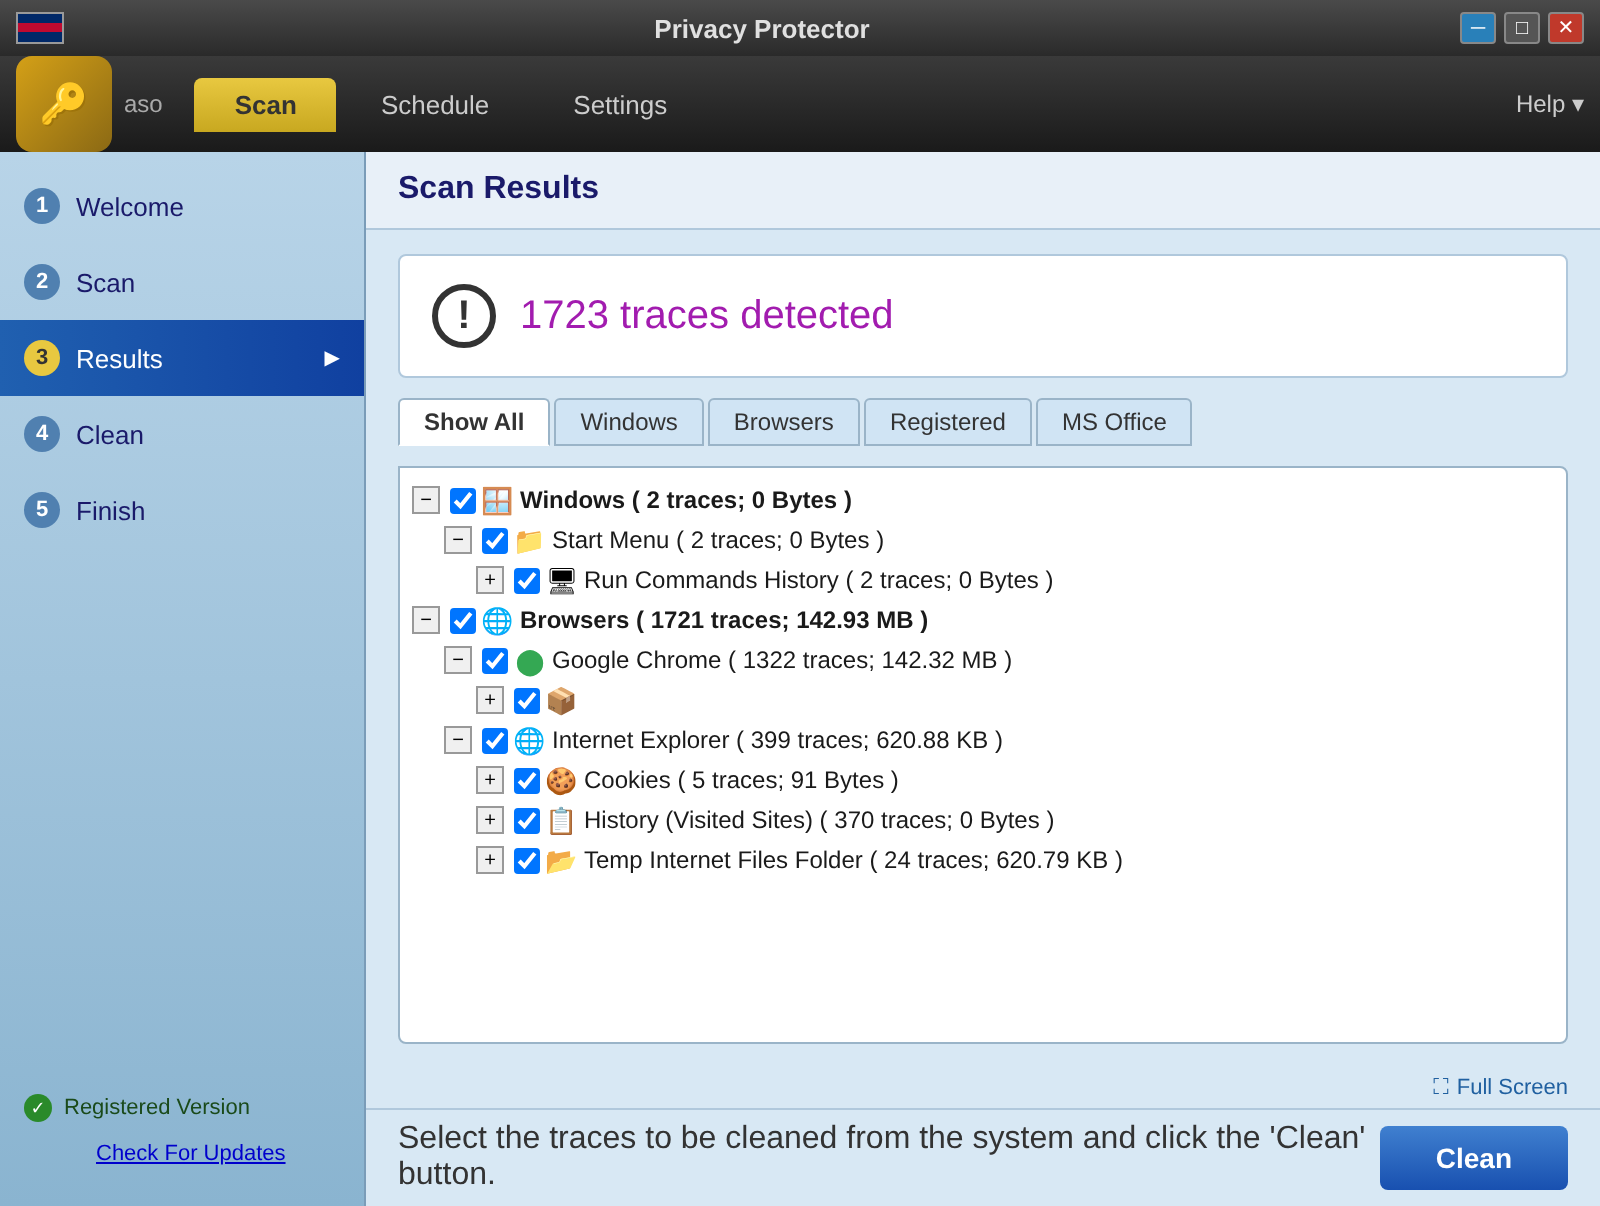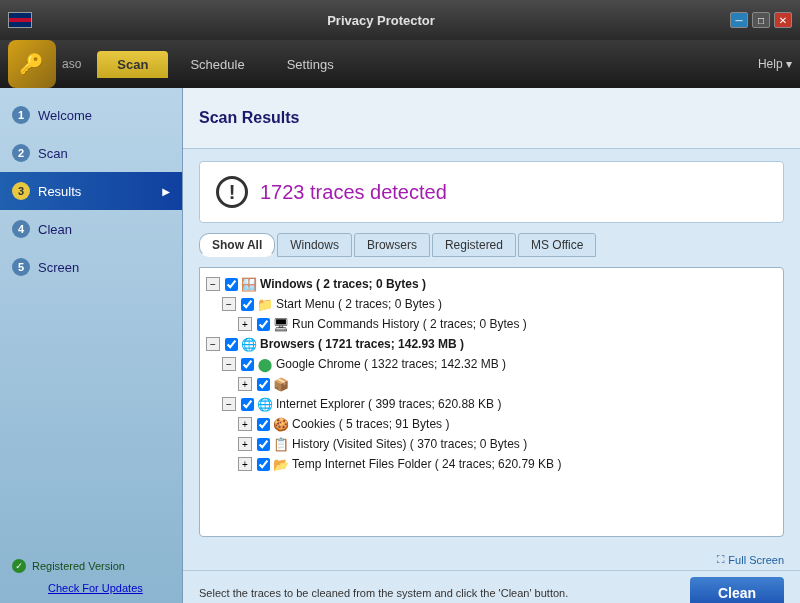--- a/index.html
+++ b/index.html
@@ -1,21 +1,21 @@
 <!DOCTYPE html>
 <html><head>
   <meta charset="utf-8">
   <style>
     * { box-sizing: border-box; margin: 0; padding: 0; }
     body { font-family: Arial, sans-serif; font-size: 12px; background: #c0d8e8; width: 800px; height: 603px; overflow: hidden; }
 
     
     .title-bar {
       background: linear-gradient(to bottom, #4a4a4a, #2a2a2a);
-      height: 40px;
+      height: 28px;
       display: flex;
       align-items: center;
       justify-content: space-between;
       padding: 0 8px;
       color: white;
     }
     .title-bar-center { font-size: 13px; font-weight: bold; color: #e0e0e0; flex: 1; text-align: center; }
     .title-bar-controls { display: flex; gap: 4px; }
     .title-btn {
       width: 18px; height: 16px; background: #666; border: 1px solid #888; color: white;
@@ -102,21 +102,21 @@
     
     .sidebar-bottom { margin-top: auto; padding: 12px; }
     .registered { display: flex; align-items: center; gap: 6px; color: #1a4a1a; font-size: 11px; margin-bottom: 8px; }
     .reg-dot { width: 14px; height: 14px; border-radius: 50%; background: #2a8a2a; display: flex; align-items: center; justify-content: center; }
     .check-updates { color: #0000cc; text-decoration: underline; cursor: pointer; font-size: 11px; margin-left: 36px; }
 
     
     .content { flex: 1; background: #d8e8f4; display: flex; flex-direction: column; }
     .content-header {
       background: #e8f0f8;
-      padding: 21px 16px;
+      padding: 10px 16px;
       border-bottom: 1px solid #b0c8dc;
     }
     .content-title { font-size: 16px; font-weight: bold; color: #1a1a6a; }
 
     
     .scan-results-area { flex: 1; padding: 12px 16px; display: flex; flex-direction: column; gap: 10px; overflow: hidden; }
 
     .detected-banner {
       background: white;
       border: 1px solid #b0c8dc;
@@ -140,21 +140,21 @@
     .filter-tabs { display: flex; gap: 2px; }
     .filter-tab {
       padding: 4px 12px;
       border: 1px solid #9ab4c8;
       background: #d0e4f4;
       color: #333;
       cursor: pointer;
       font-size: 12px;
       border-radius: 3px 3px 0 0;
     }
-    .filter-tab.active { background: white; border-bottom: 1px solid white; font-weight: bold; border-radius: 10px; }
+    .filter-tab.active { background: white; border-bottom: 1px solid white; font-weight: bold; }
 
     
     .tree-area {
       flex: 1;
       background: white;
       border: 1px solid #9ab4c8;
       border-radius: 0 4px 4px 4px;
       padding: 6px;
       overflow-y: auto;
       font-size: 12px;
@@ -174,21 +174,21 @@
 
     
     .instruction-bar {
       background: #d8e8f4;
       padding: 6px 16px;
       display: flex;
       align-items: center;
       justify-content: space-between;
       border-top: 1px solid #b0c8dc;
     }
-    .instruction-text { font-size: 11px; color: #333; flex: 1; }
+    .instruction-text { font-size: 16px; color: #333; flex: 1; }
     .clean-btn {
       background: linear-gradient(to bottom, #4080d0, #1850b0);
       color: white;
       border: none;
       border-radius: 4px;
       padding: 8px 28px;
       font-size: 14px;
       font-weight: bold;
       cursor: pointer;
     }
@@ -234,21 +234,21 @@
       <div class="step-num">3</div>
       <span>Results</span>
       <span class="sidebar-arrow">▶</span>
     </div>
     <div class="sidebar-item">
       <div class="step-num">4</div>
       <span>Clean</span>
     </div>
     <div class="sidebar-item">
       <div class="step-num">5</div>
-      <span>Screen</span>
+      <span>Finish</span>
     </div>
 
     <div class="sidebar-bottom">
       <div class="registered">
         <div class="reg-dot" style="color:white;font-size:9px;">✓</div>
         <span>Registered Version</span>
       </div>
       <a class="check-updates" href="#">Check For Updates</a>
     </div>
   </div>

